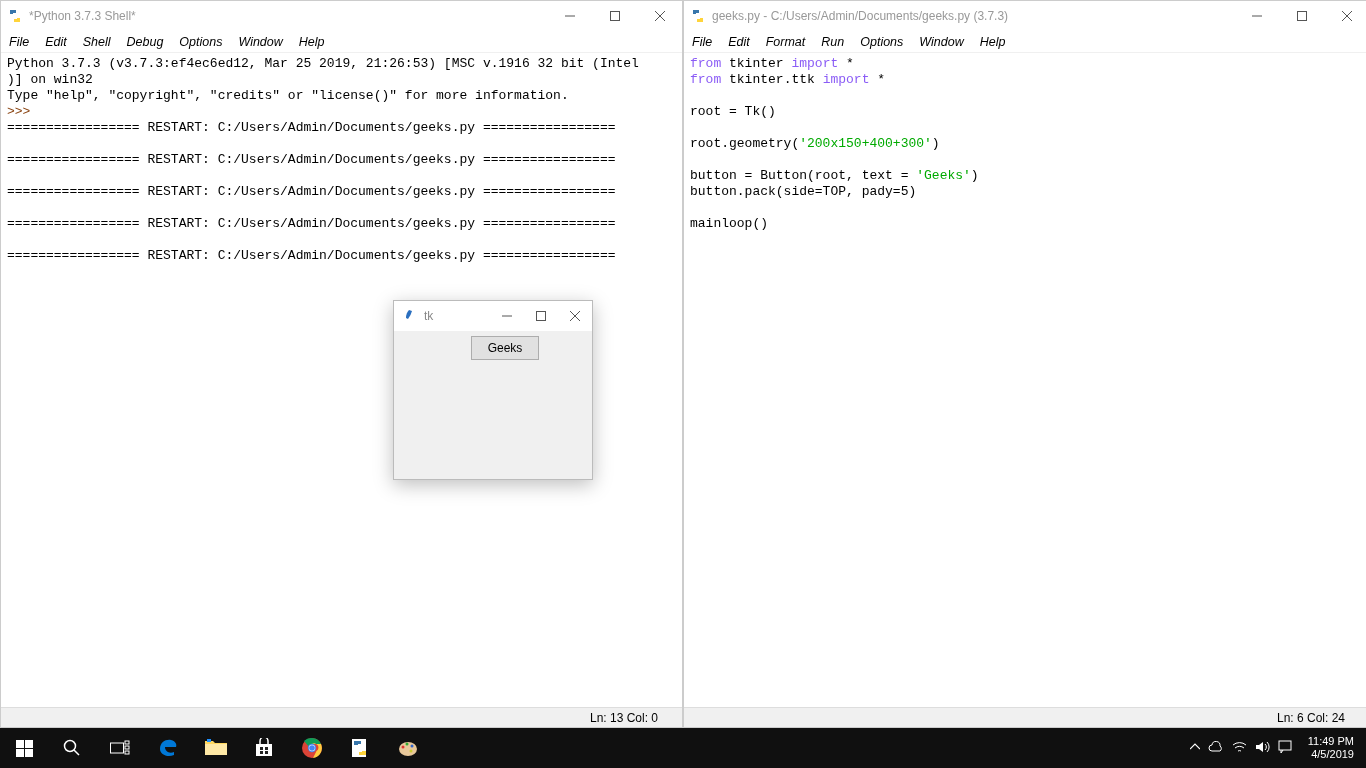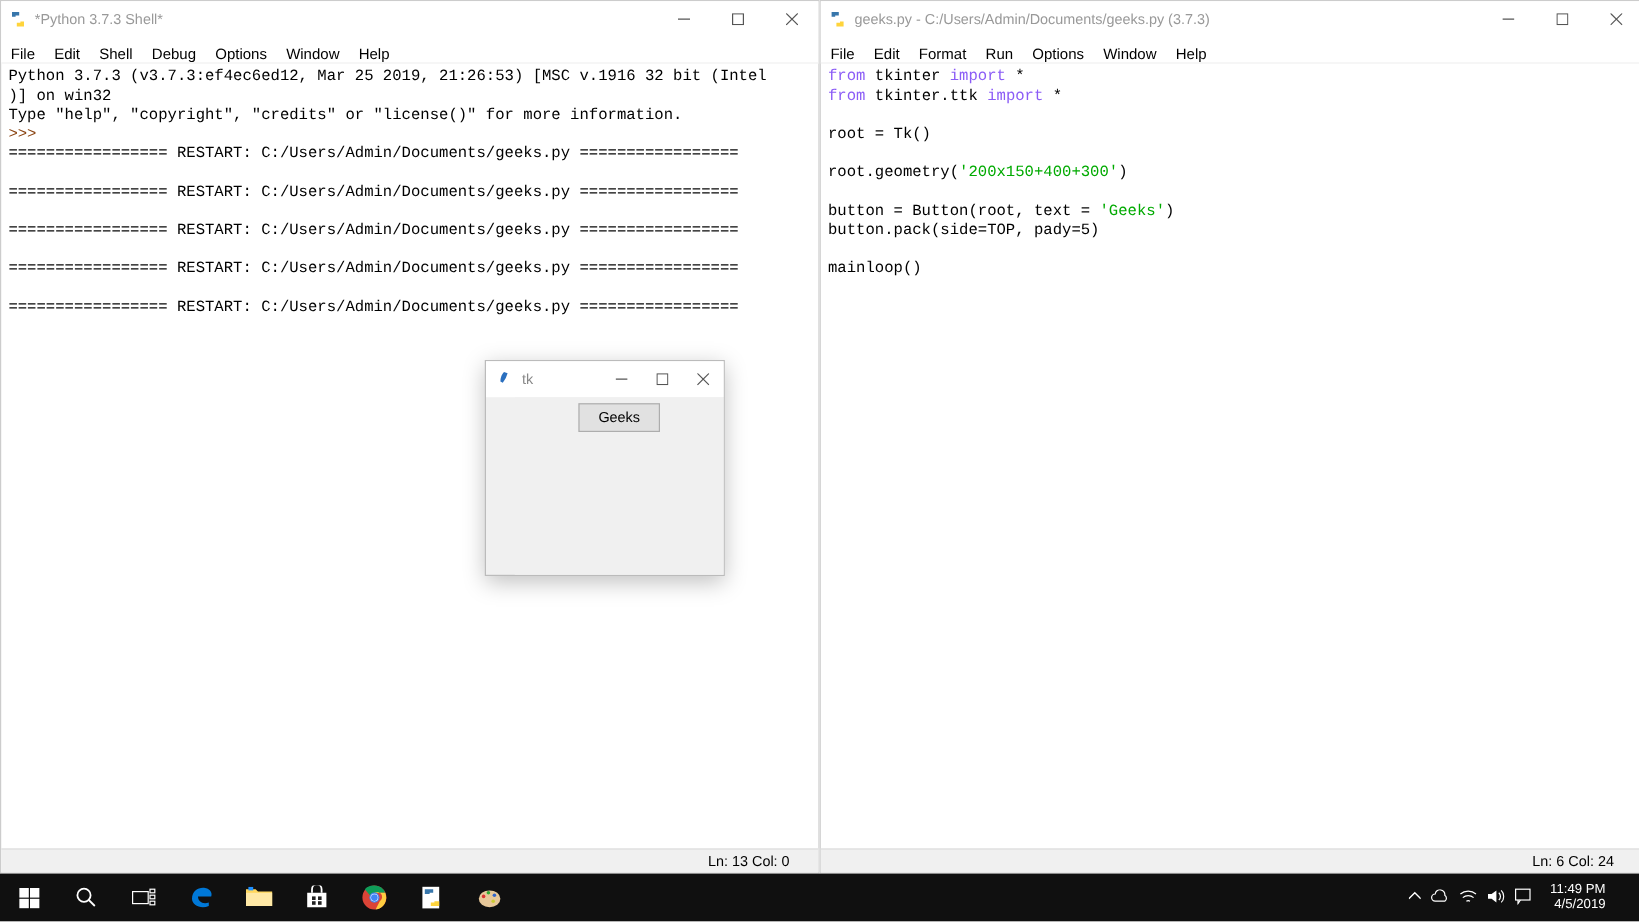--- a/index.html
+++ b/index.html
@@ -41,25 +41,26 @@
     .win-btn {
       width: 45px;
       display: flex;
       align-items: center;
       justify-content: center;
       color: #555;
     }
     .menubar {
       height: 22px;
       display: flex;
-      align-items: flex-end;
+      align-items: center;
       padding-left: 8px;
       font-size: 12.5px;
       background: #fff;
       border-bottom: 1px solid #f0f0f0;
+      font-style: italic;
     }
     .menubar span {
       margin-right: 16px;
       color: #000;
     }
     .content {
       flex: 1;
       font-family: "Courier New", monospace;
       font-size: 13px;
       padding: 3px 6px;
@@ -77,21 +78,21 @@
       align-items: center;
       padding-right: 24px;
       font-size: 12px;
     }
     .shell { left: 0; top: 0; width: 683px; height: 728px; }
     .editor { left: 683px; top: 0; width: 687px; height: 728px; }
     .prompt { color: #8b4513; }
 
     .tkwin {
       position: absolute;
-      left: 404px;
+      left: 393px;
       top: 300px;
       width: 200px;
       height: 180px;
       background: #f0f0f0;
       border: 1px solid #bbb;
       box-shadow: 0 5px 18px rgba(0,0,0,0.25);
       display: flex;
       flex-direction: column;
     }
     .tk-titlebar {
@@ -139,21 +140,21 @@
     .taskbar-left { display: flex; align-items: center; height: 100%; }
     .tb-item {
       width: 48px; height: 40px;
       display: flex; align-items: center; justify-content: center;
     }
     .taskbar-right {
       margin-left: auto;
       display: flex;
       align-items: center;
       height: 100%;
-      padding-right: 20px;
+      padding-right: 4px;
     }
     .tray { display: flex; align-items: center; gap: 8px; padding: 0 8px; color: #fff; }
     .clock {
       font-size: 11px;
       line-height: 13px;
       text-align: right;
       padding: 0 8px;
     }
     .kw-orange { color: #8b5cf6; }
     .str-green { color: #00aa00; }

